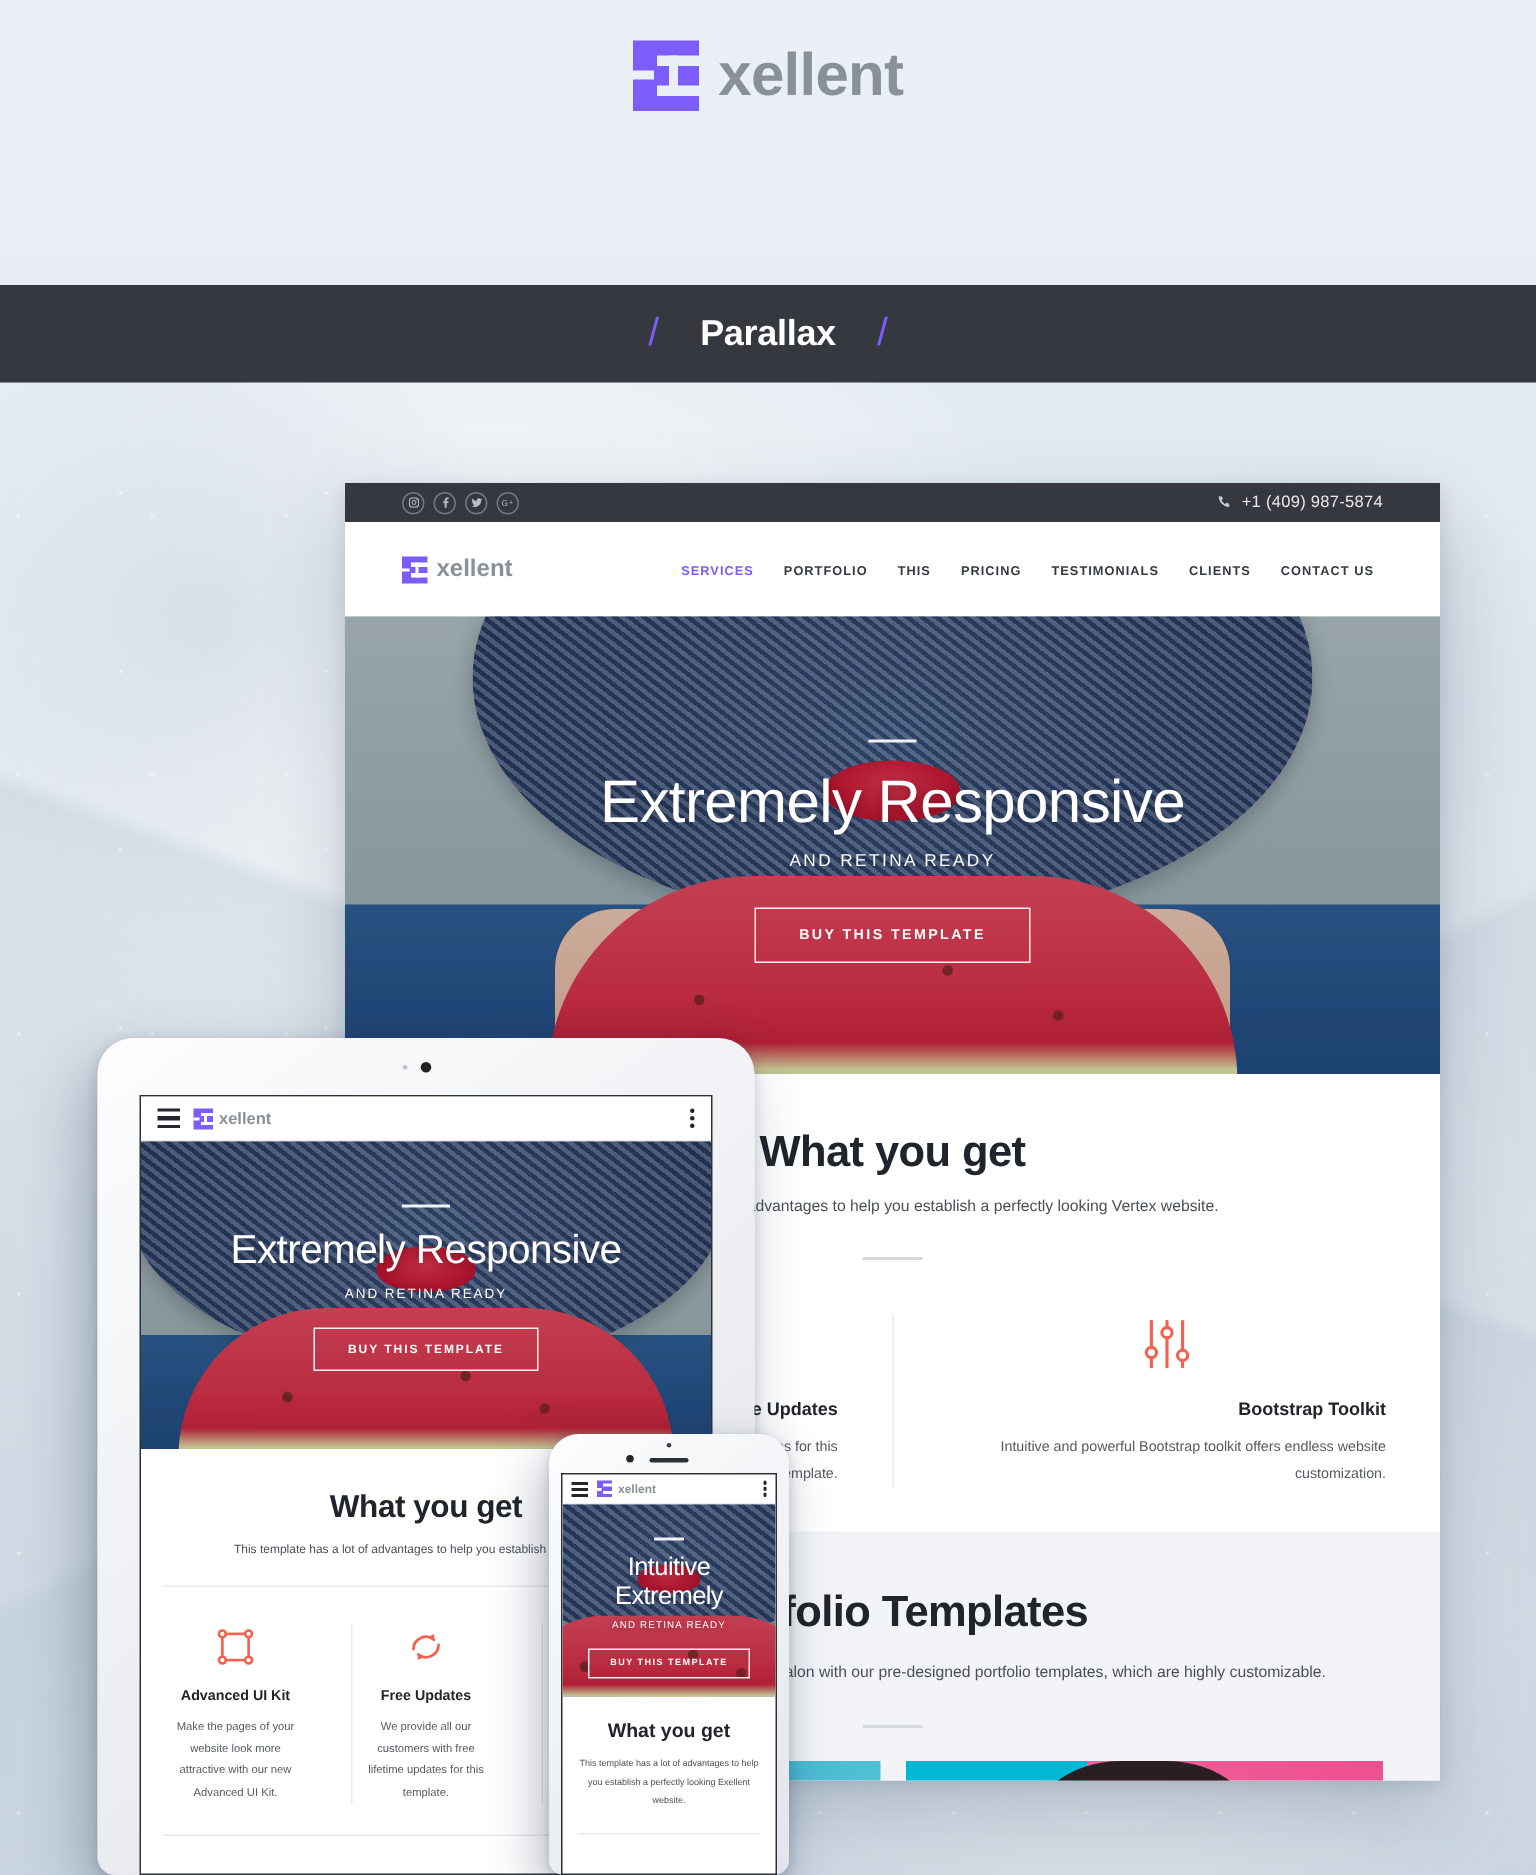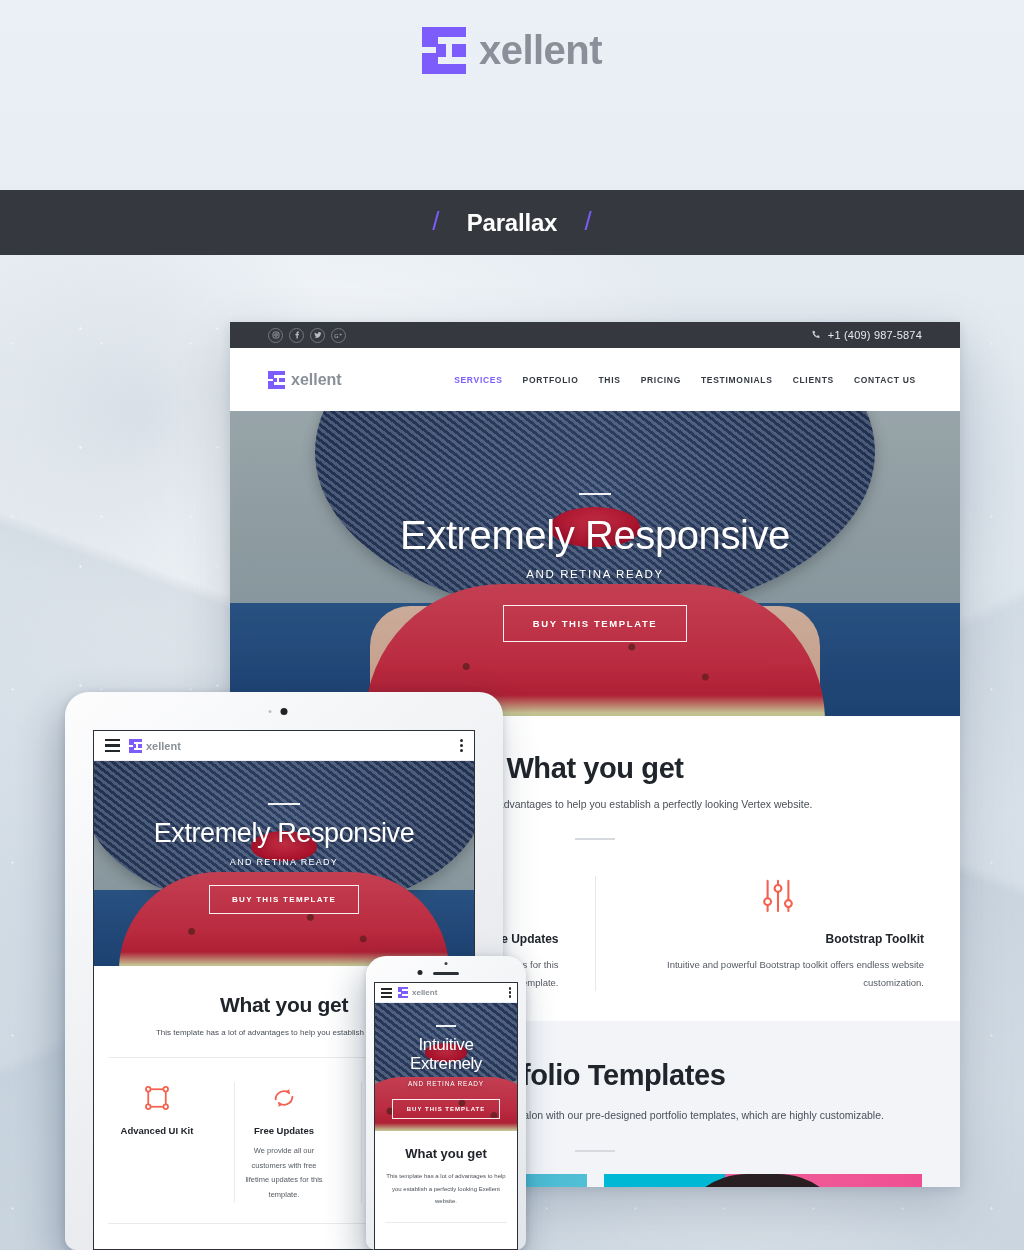--- a/index.html
+++ b/index.html
@@ -490,20 +490,21 @@
           <div class="tb-ico">
             <svg width="28" height="28" viewBox="0 0 32 32">
               <rect x="6" y="6" width="20" height="20" fill="none" stroke="#f4614f" stroke-width="2"></rect>
               <circle cx="6" cy="6" r="2.6" fill="#fff" stroke="#f4614f" stroke-width="2"></circle>
               <circle cx="26" cy="6" r="2.6" fill="#fff" stroke="#f4614f" stroke-width="2"></circle>
               <circle cx="6" cy="26" r="2.6" fill="#fff" stroke="#f4614f" stroke-width="2"></circle>
               <circle cx="26" cy="26" r="2.6" fill="#fff" stroke="#f4614f" stroke-width="2"></circle>
             </svg>
           </div>
           <div class="tb-title">Advanced UI Kit</div>
+          <div class="tb-desc">Make the pages of your website look more attractive with our new Advanced UI Kit.</div>
         </div>
         <div class="tb-col">
           <div class="tb-ico">
             <svg width="28" height="28" viewBox="0 0 40 40">
               <path d="M8 22a12 12 0 0 1 19.5-9" fill="none" stroke="#f4614f" stroke-width="2.6" stroke-linecap="round"></path>
               <path d="M32 18a12 12 0 0 1-19.5 9" fill="none" stroke="#f4614f" stroke-width="2.6" stroke-linecap="round"></path>
               <path d="M27.5 13 28 7.6 22.6 10z" fill="#f4614f"></path>
               <path d="M12.5 27 12 32.4 17.4 30z" fill="#f4614f"></path>
             </svg>
           </div>

